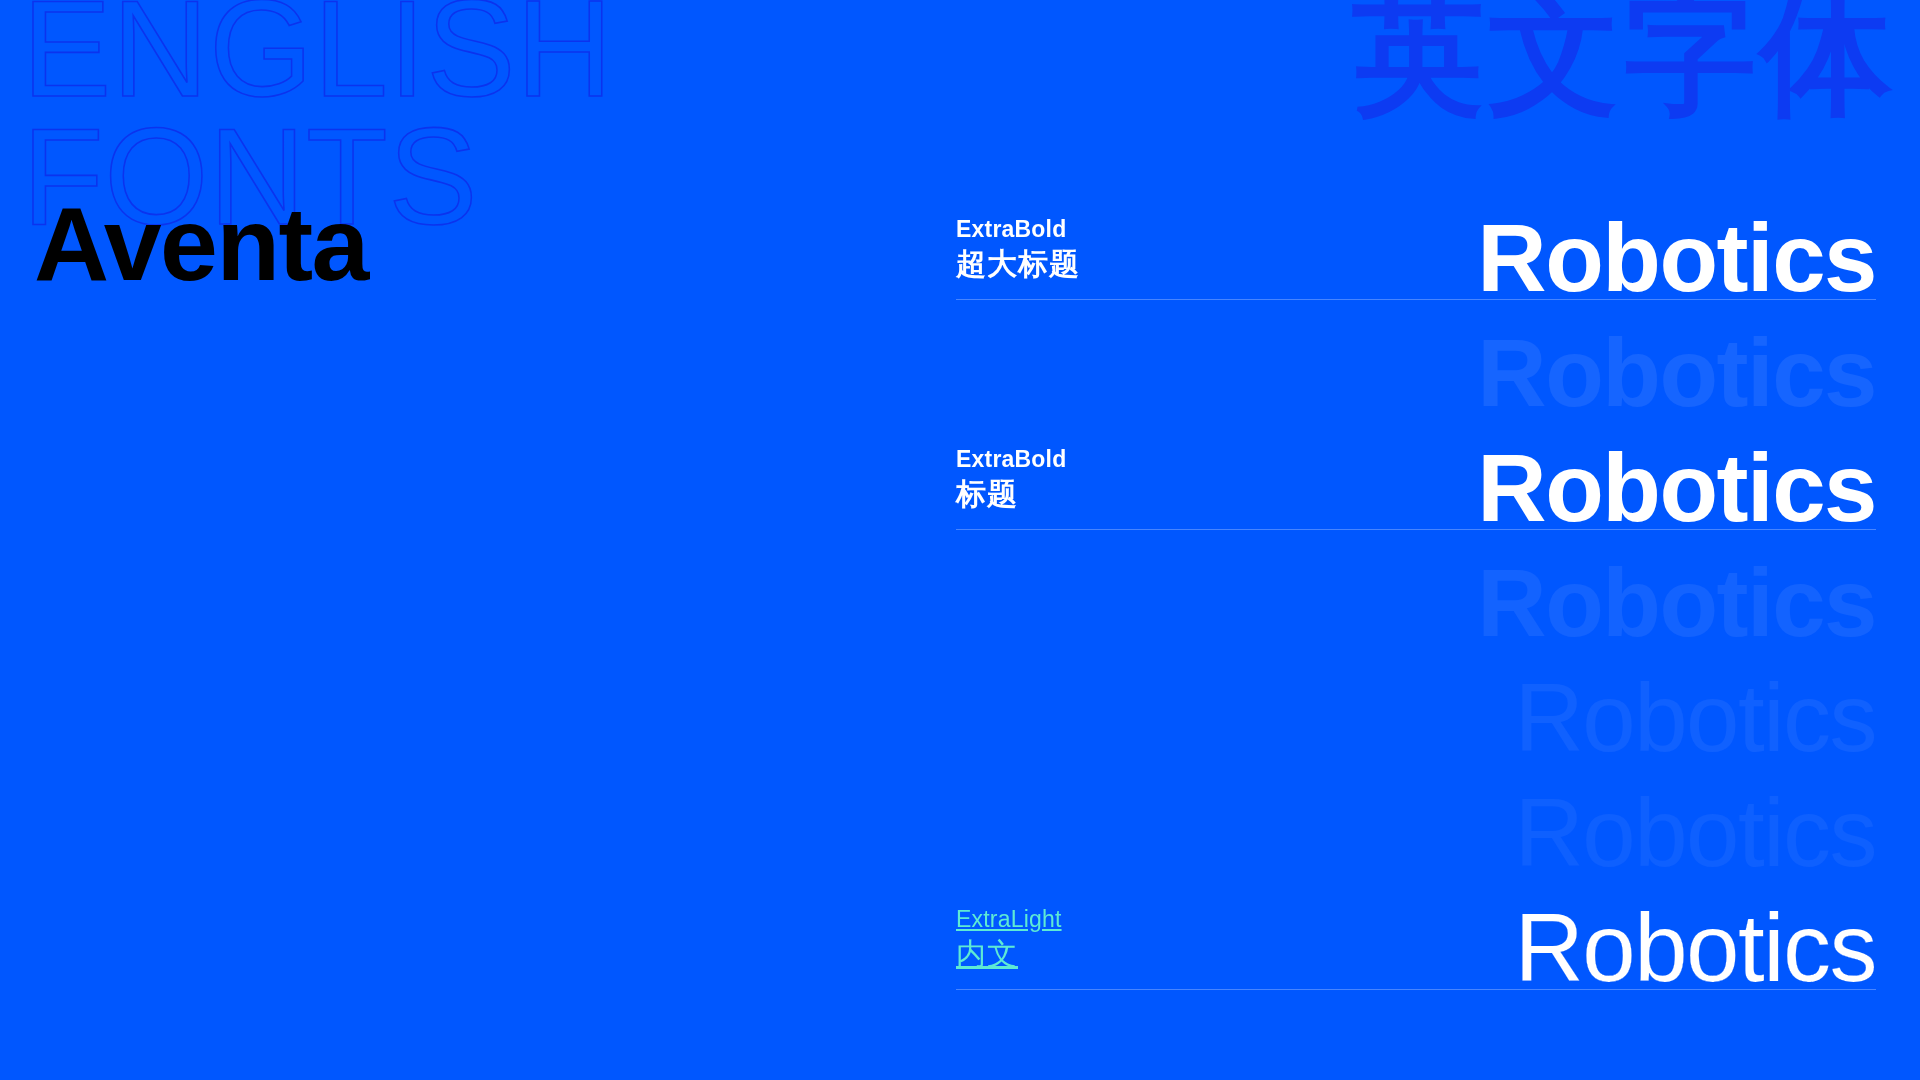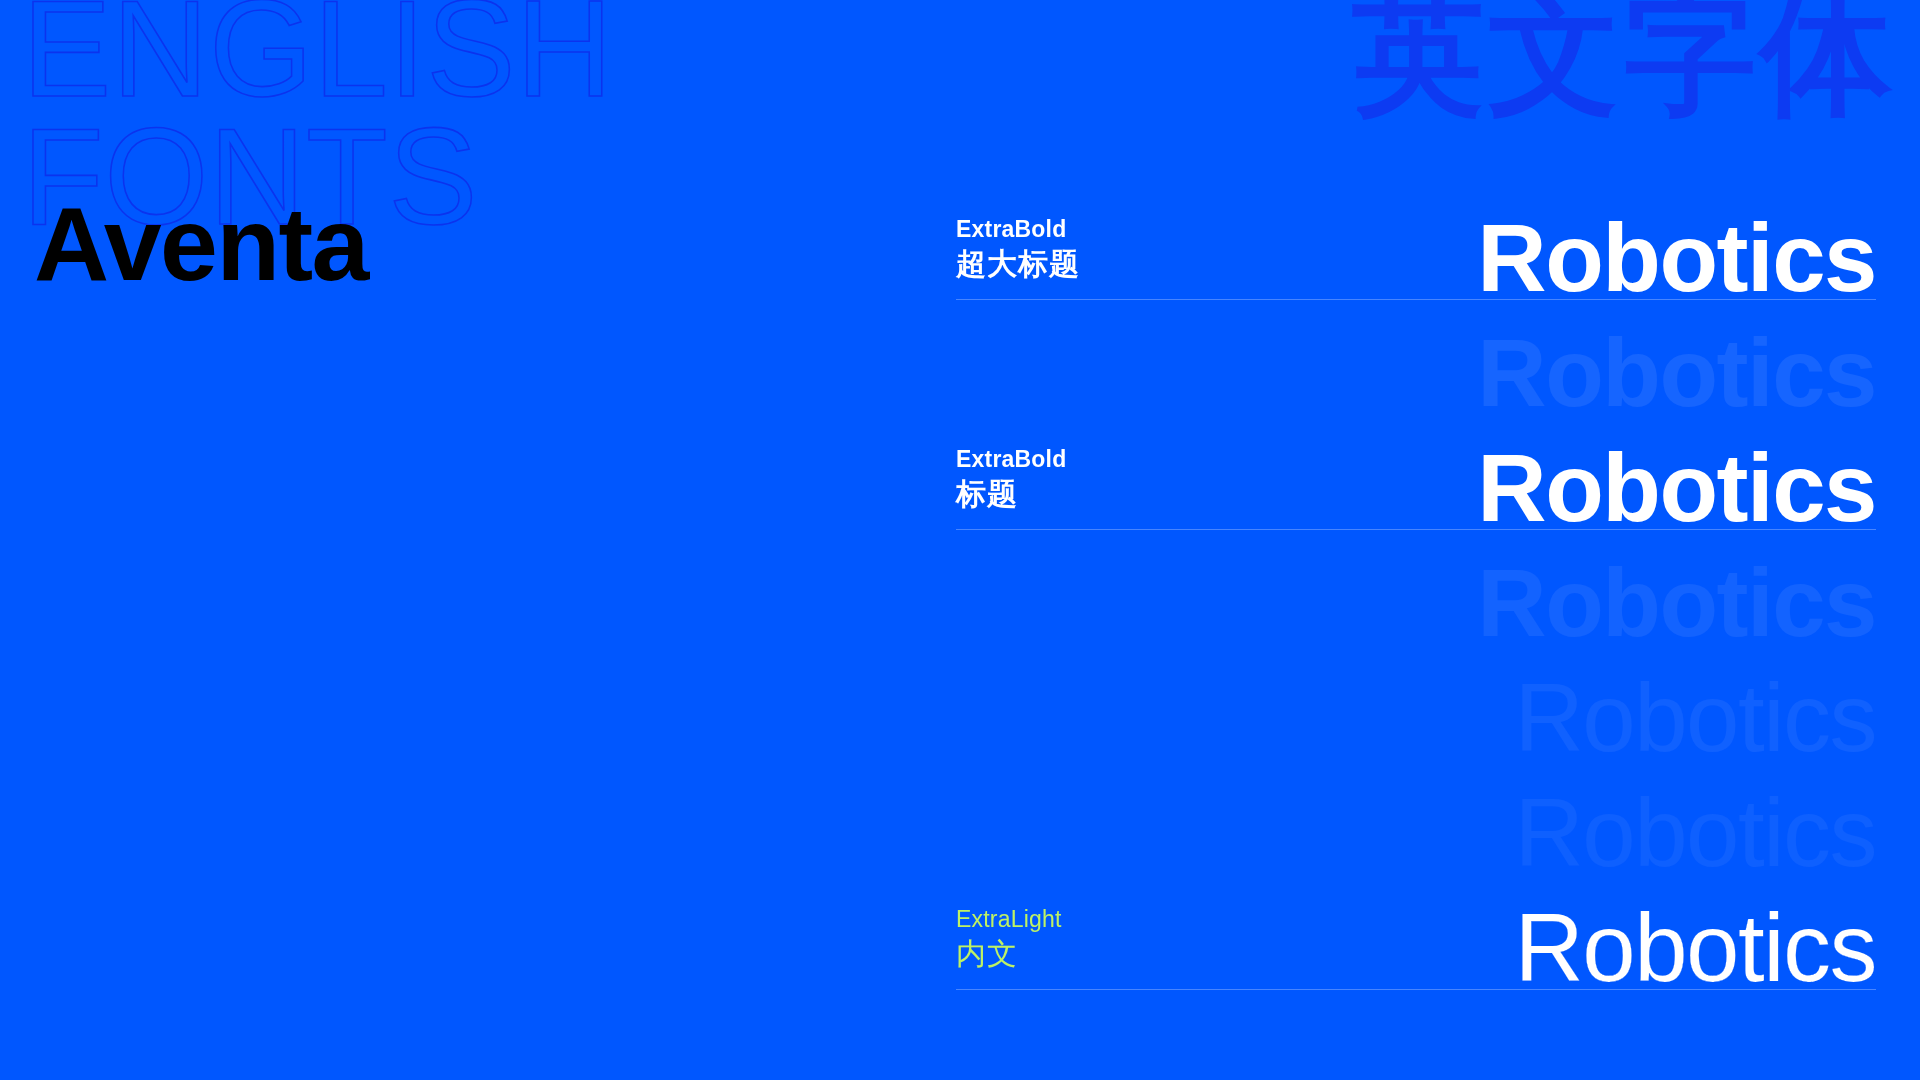--- a/index.html
+++ b/index.html
@@ -136,21 +136,21 @@
 
   .w-semibold .weight-label { color: #FFFFFF; }
   .w-semibold .weight-label .latin,
   .w-semibold .weight-label .cjk { font-weight: 600; }
   .w-semibold .sample-word {
     color: #FFFFFF;
     font-weight: 600;
     font-size: 96px;
   }
 
-  .w-extralight .weight-label { color: #bef264; }
+  .w-extralight .weight-label { color: #5eead4; text-decoration: underline; }
   .w-extralight .weight-label .latin,
   .w-extralight .weight-label .cjk { font-weight: 300; }
   .w-extralight .sample-word {
     color: #FFFFFF;
     font-weight: 200;
     font-size: 96px;
     -webkit-text-stroke: 0.2px #0057FF;
   }
 
   

